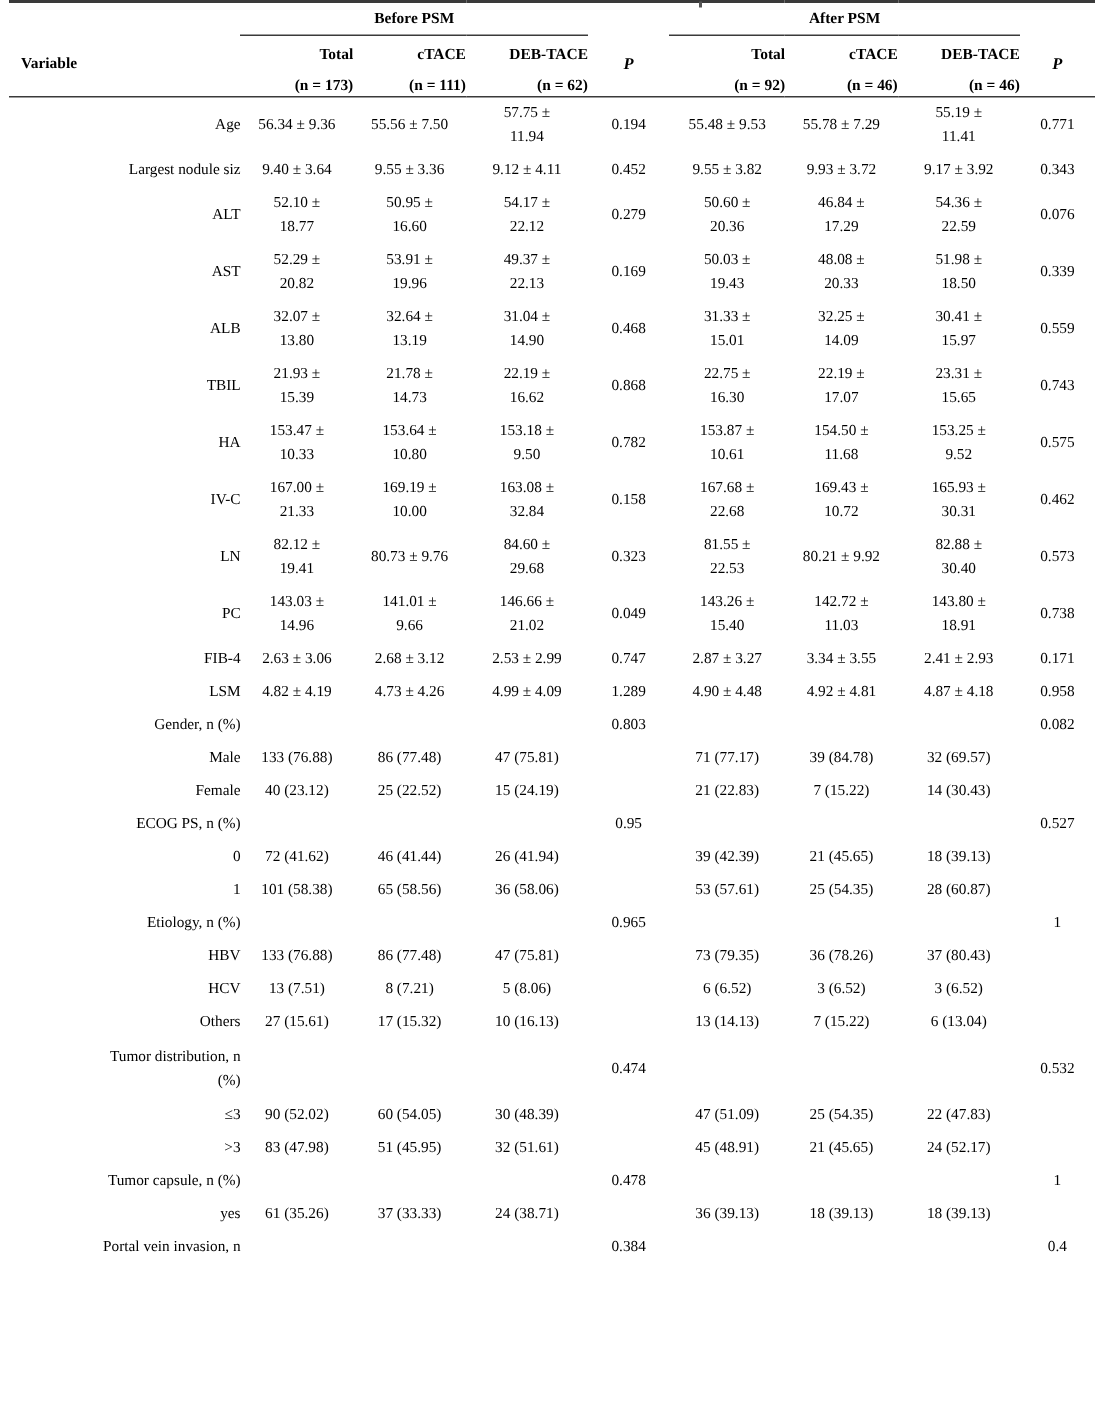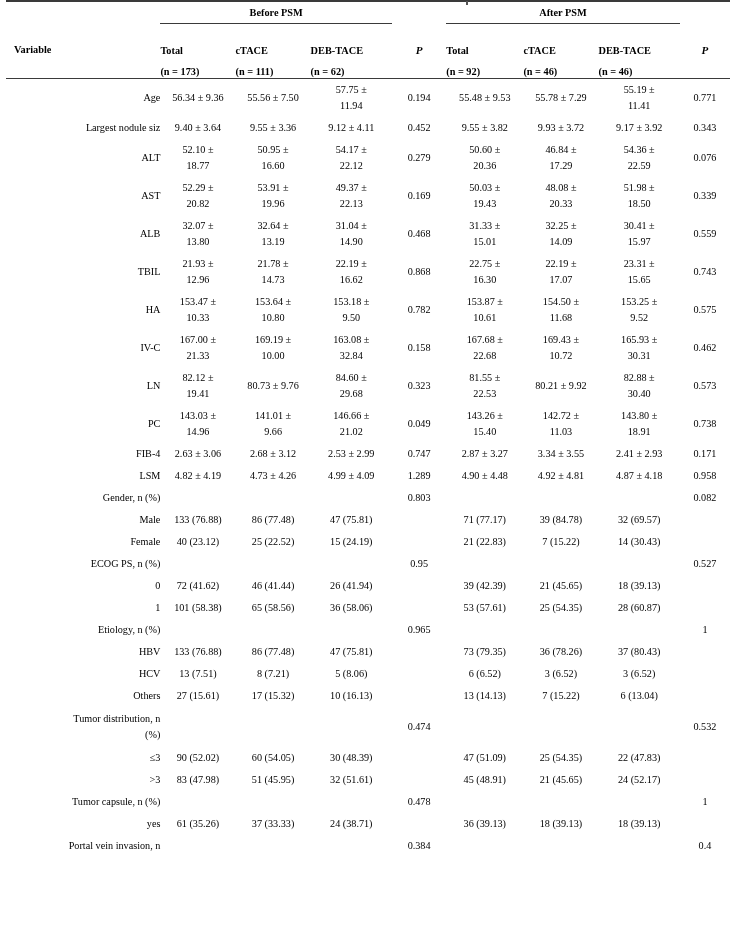--- a/index.html
+++ b/index.html
@@ -57,22 +57,22 @@
     vertical-align: middle;
   }
   th.group {
     text-align: center;
     padding: 6px 0 4px 0;
     font-weight: bold;
   }
   th.spacer { border-bottom: none; }
 
   th.colhead {
-    text-align: left;
-    padding: 22px 0 1px 0;
+    text-align: right;
+    padding: 8px 0 1px 0;
     font-weight: bold;
     vertical-align: top;
   }
   th.colhead .n {
     display: block;
     padding-top: 10px;
     font-weight: bold;
   }
   th.varhead {
     text-align: left;
@@ -298,21 +298,21 @@
           <td class="val">
             <span class="two">30.41 ±</span>
             <span class="two">15.97</span>
           </td>
           <td class="pv">0.559</td>
         </tr>
         <tr class="tworow">
           <td class="lbl">TBIL</td>
           <td class="val">
             <span class="two">21.93 ±</span>
-            <span class="two">12.96</span>
+            <span class="two">15.39</span>
           </td>
           <td class="val">
             <span class="two">21.78 ±</span>
             <span class="two">14.73</span>
           </td>
           <td class="val">
             <span class="two">22.19 ±</span>
             <span class="two">16.62</span>
           </td>
           <td class="pv">0.868</td>

